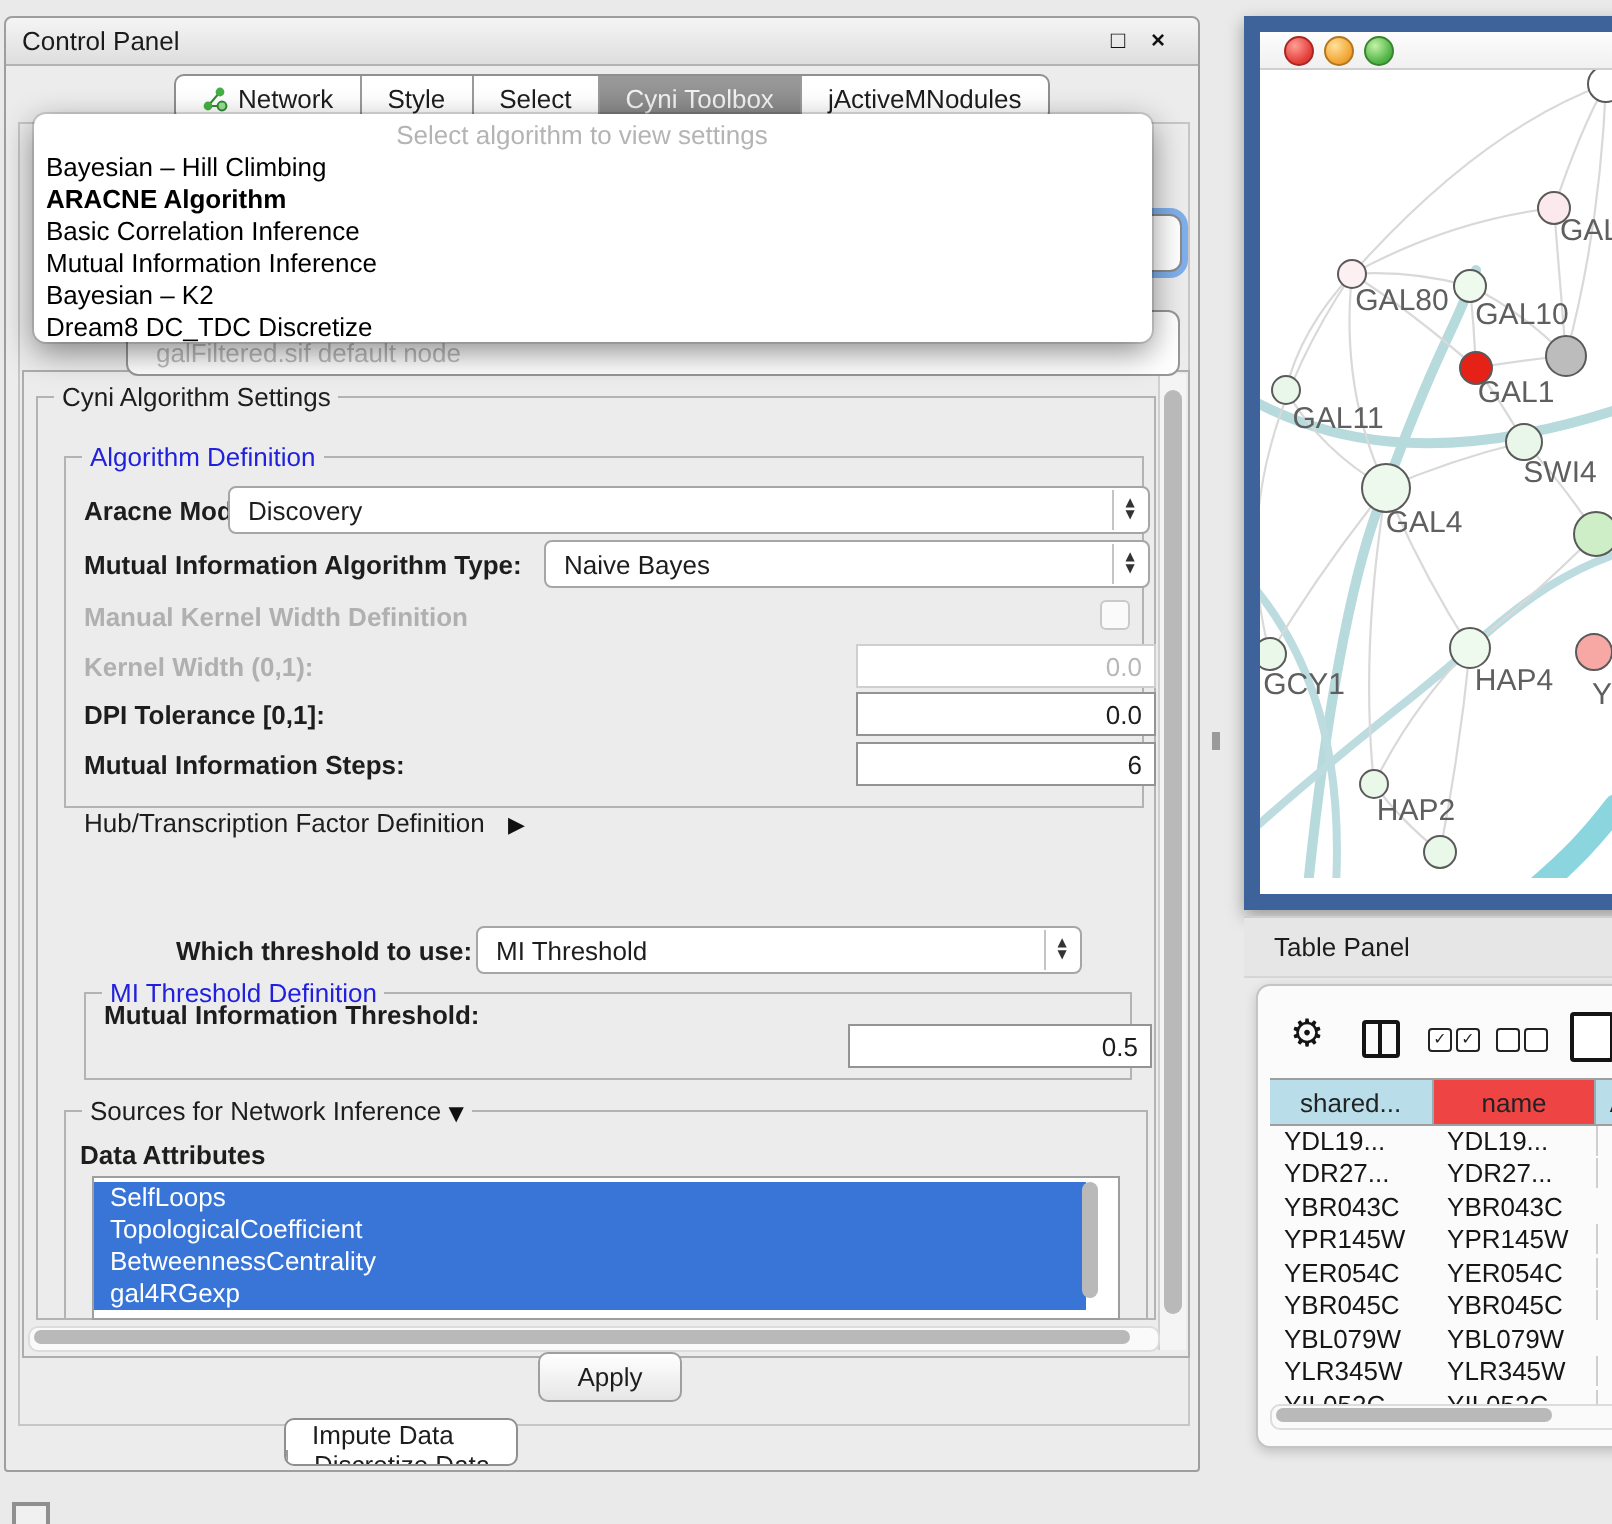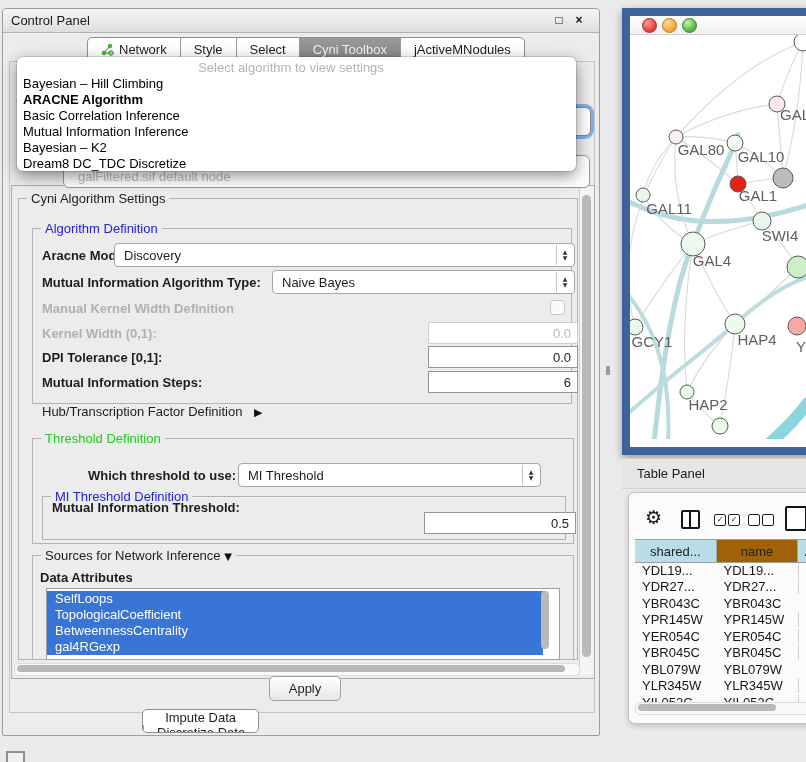--- a/index.html
+++ b/index.html
@@ -10,21 +10,21 @@
   .cp-window{left:2px;top:8px;width:596px;height:726px;background:#ececec;
              border:1px solid #9e9e9e;border-radius:4px 4px 2px 2px;}
   .cp-titlebar{left:0;top:0;right:0;height:23px;background:linear-gradient(#f5f5f5,#dedede);
                border-bottom:1px solid #b2b2b2;border-radius:4px 4px 0 0;}
   .cp-title{left:8px;top:4px;font-size:13px;color:#1a1a1a;}
   .tb-ico{top:4px;width:14px;height:14px;font-size:12px;line-height:14px;text-align:center;color:#111;}
   .content-frame{left:6px;top:52px;width:584px;height:650px;border:1px solid #c6c6c6;background:#ececec;}
   
   .segbar{display:flex;height:22px;background:#fff;border:1px solid #8f8f8f;border-radius:5px;
           overflow:hidden;font-size:13px;}
-  .seg{display:flex;align-items:center;padding:0 13px;border-left:1px solid #9a9a9a;cursor:default;white-space:nowrap;justify-content:center;}
+  .seg{display:flex;align-items:center;padding:0 13px;border-left:1px solid #9a9a9a;cursor:default;white-space:nowrap;}
   .seg:first-child{border-left:none;}
   .seg.sel{background:linear-gradient(#9a9a9a,#868686);color:#f2f2f2;}
   .net-ico{width:13px;height:13px;margin-right:5px;}
   
   .popup{left:17px;top:57px;width:559px;height:114px;background:#fff;border-radius:6px;
          box-shadow:0 5px 16px rgba(0,0,0,.45),0 0 0 1px rgba(0,0,0,.12);z-index:20;}
   .popup-head{top:3px;left:0;right:11px;text-align:center;color:#b4b4b4;font-size:13px;}
   .algo-item{height:16px;line-height:16px;padding-left:6px;font-size:13px;color:#000;white-space:nowrap;}
   .algo-item.bold{font-weight:bold;}
   
@@ -166,23 +166,20 @@
       <span class="abs flabel" style="left:30px;top:189px;">Mutual Information Steps:</span>
       <div class="abs tfield" style="left:416px;top:185px;width:136px;height:20px;">
         <span>6</span>
       </div>
 
       <span class="abs" style="left:30px;top:218px;font-size:13px;">
         <span>Hub/Transcription Factor Definition</span>
         <span class="tri" style="margin-left:8px;">▶</span>
       </span>
 
-      <div class="abs group" style="left:20px;top:252px;width:540px;height:104px;">
-        <span class="gtitle green">Threshold Definition</span>
-      </div>
       <span class="abs flabel" style="left:76px;top:282px;">Which threshold to use:</span>
       <div class="abs combo" style="left:226px;top:277px;width:292px;height:22px;">
         <span>MI Threshold</span>
         <span class="stepper">▲<br>▼</span>
       </div>
       <div class="abs group" style="left:30px;top:310px;width:522px;height:42px;">
         <span class="gtitle blue">MI Threshold Definition</span>
       </div>
       <span class="abs flabel" style="left:40px;top:314px;">Mutual Information Threshold:</span>
       <div class="abs tfield" style="left:412px;top:326px;width:138px;height:20px;">
@@ -321,21 +318,21 @@
         <div></div>
       </div>
     <span class="abs cbx" style="left:85px;top:21px;">✓</span>
     <span class="abs cbx" style="left:99px;top:21px;">✓</span>
     <span class="abs cbx" style="left:119px;top:21px;"></span>
     <span class="abs cbx" style="left:133px;top:21px;"></span>
     <div class="abs docico" style="left:156px;top:13px;"></div>
 
     <div class="abs" style="left:6px;top:46px;width:186px;height:22px;border-top:1px solid #9e9e9e;border-bottom:1px solid #9e9e9e;display:flex;" id="tbl-head">
         <div class="th" style="width: 82px; background: rgb(185, 221, 233);">shared...</div>
-        <div class="th" style="width: 82px; background: #a16207;">name</div>
+        <div class="th" style="width: 82px; background: #ef4444;">name</div>
         <div class="th" style="width: 22px; background: rgb(185, 221, 233);">A</div>
       </div>
     <div class="abs" style="left:6px;top:69px;width:186px;height:140px;overflow:hidden;" id="tbl-body">
         <div class="tr">
           <div class="td" style="width: 75px;">YDL19...</div>
           <div class="td" style="width: 75px;">YDL19...</div>
           <div class="td" style="width: 15px; border-left: 1px solid rgb(207, 207, 207);">13</div>
         </div>
         <div class="tr">
           <div class="td" style="width: 75px;">YDR27...</div>

